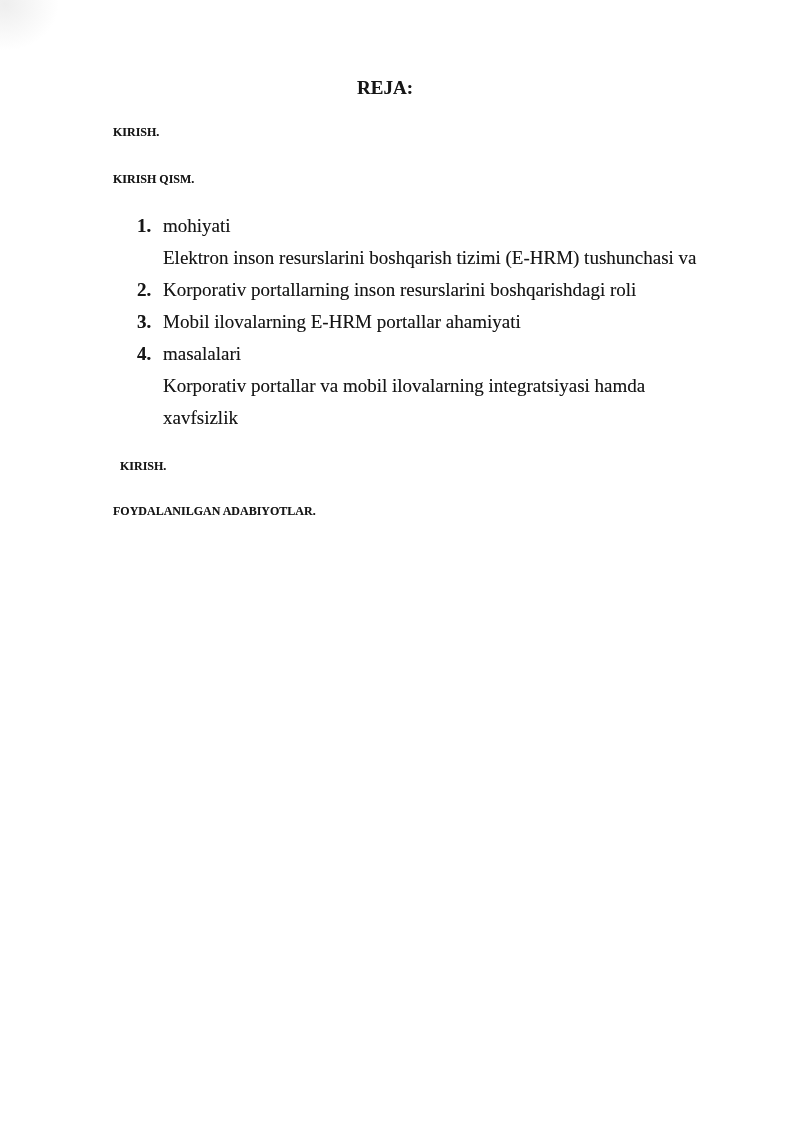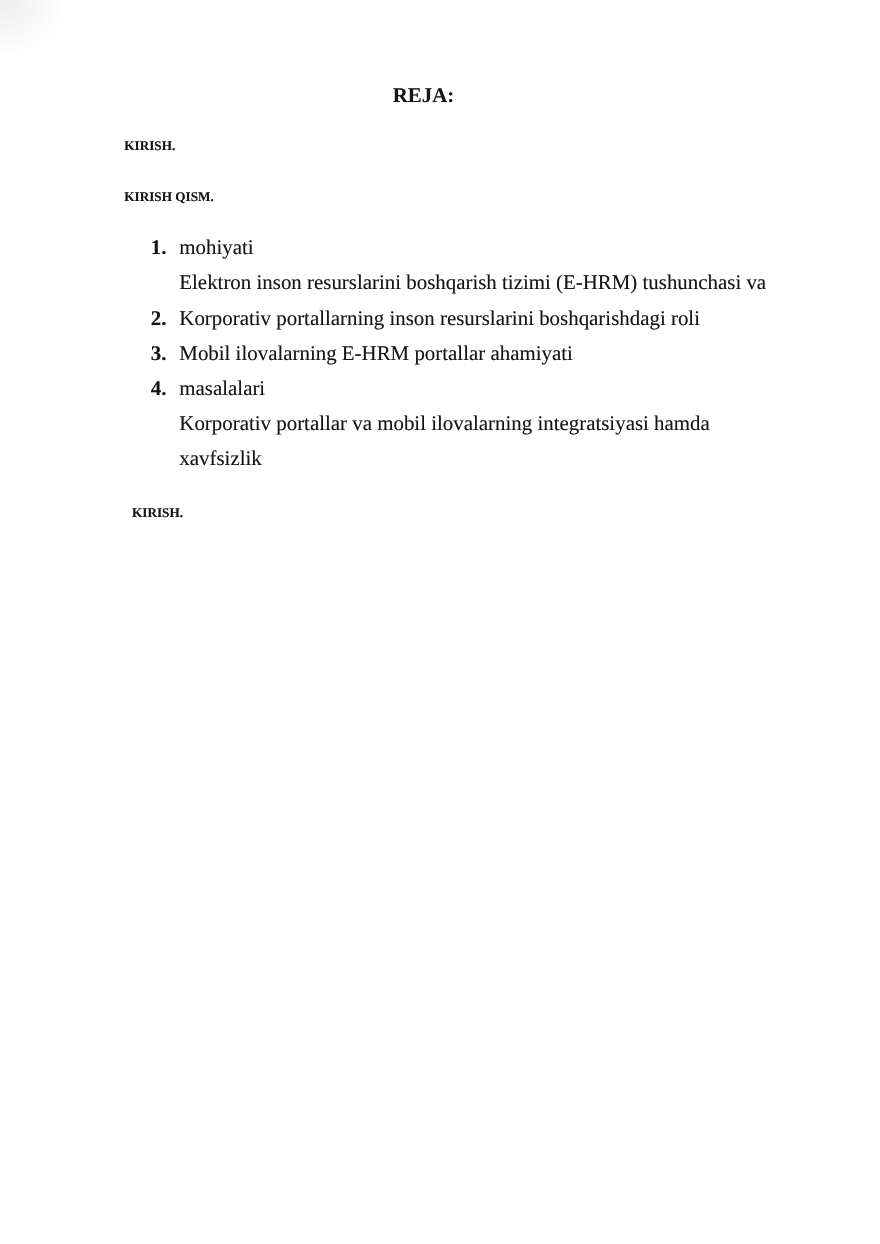--- a/index.html
+++ b/index.html
@@ -99,15 +99,16 @@
       <li class="outline-item">
         <span class="outline-num">4.</span>
         <div class="tline">masalalari</div>
         <div class="tline">Korporativ portallar va mobil ilovalarning integratsiyasi hamda xavfsizlik</div>
       </li>
 
     </ol>
 
     <div class="heading xulosa">KIRISH.</div>
 
+    <div class="heading last">FOYDALANILGAN ADABIYOTLAR.</div>
 
   </div>
 </div>
 
 </body></html>

